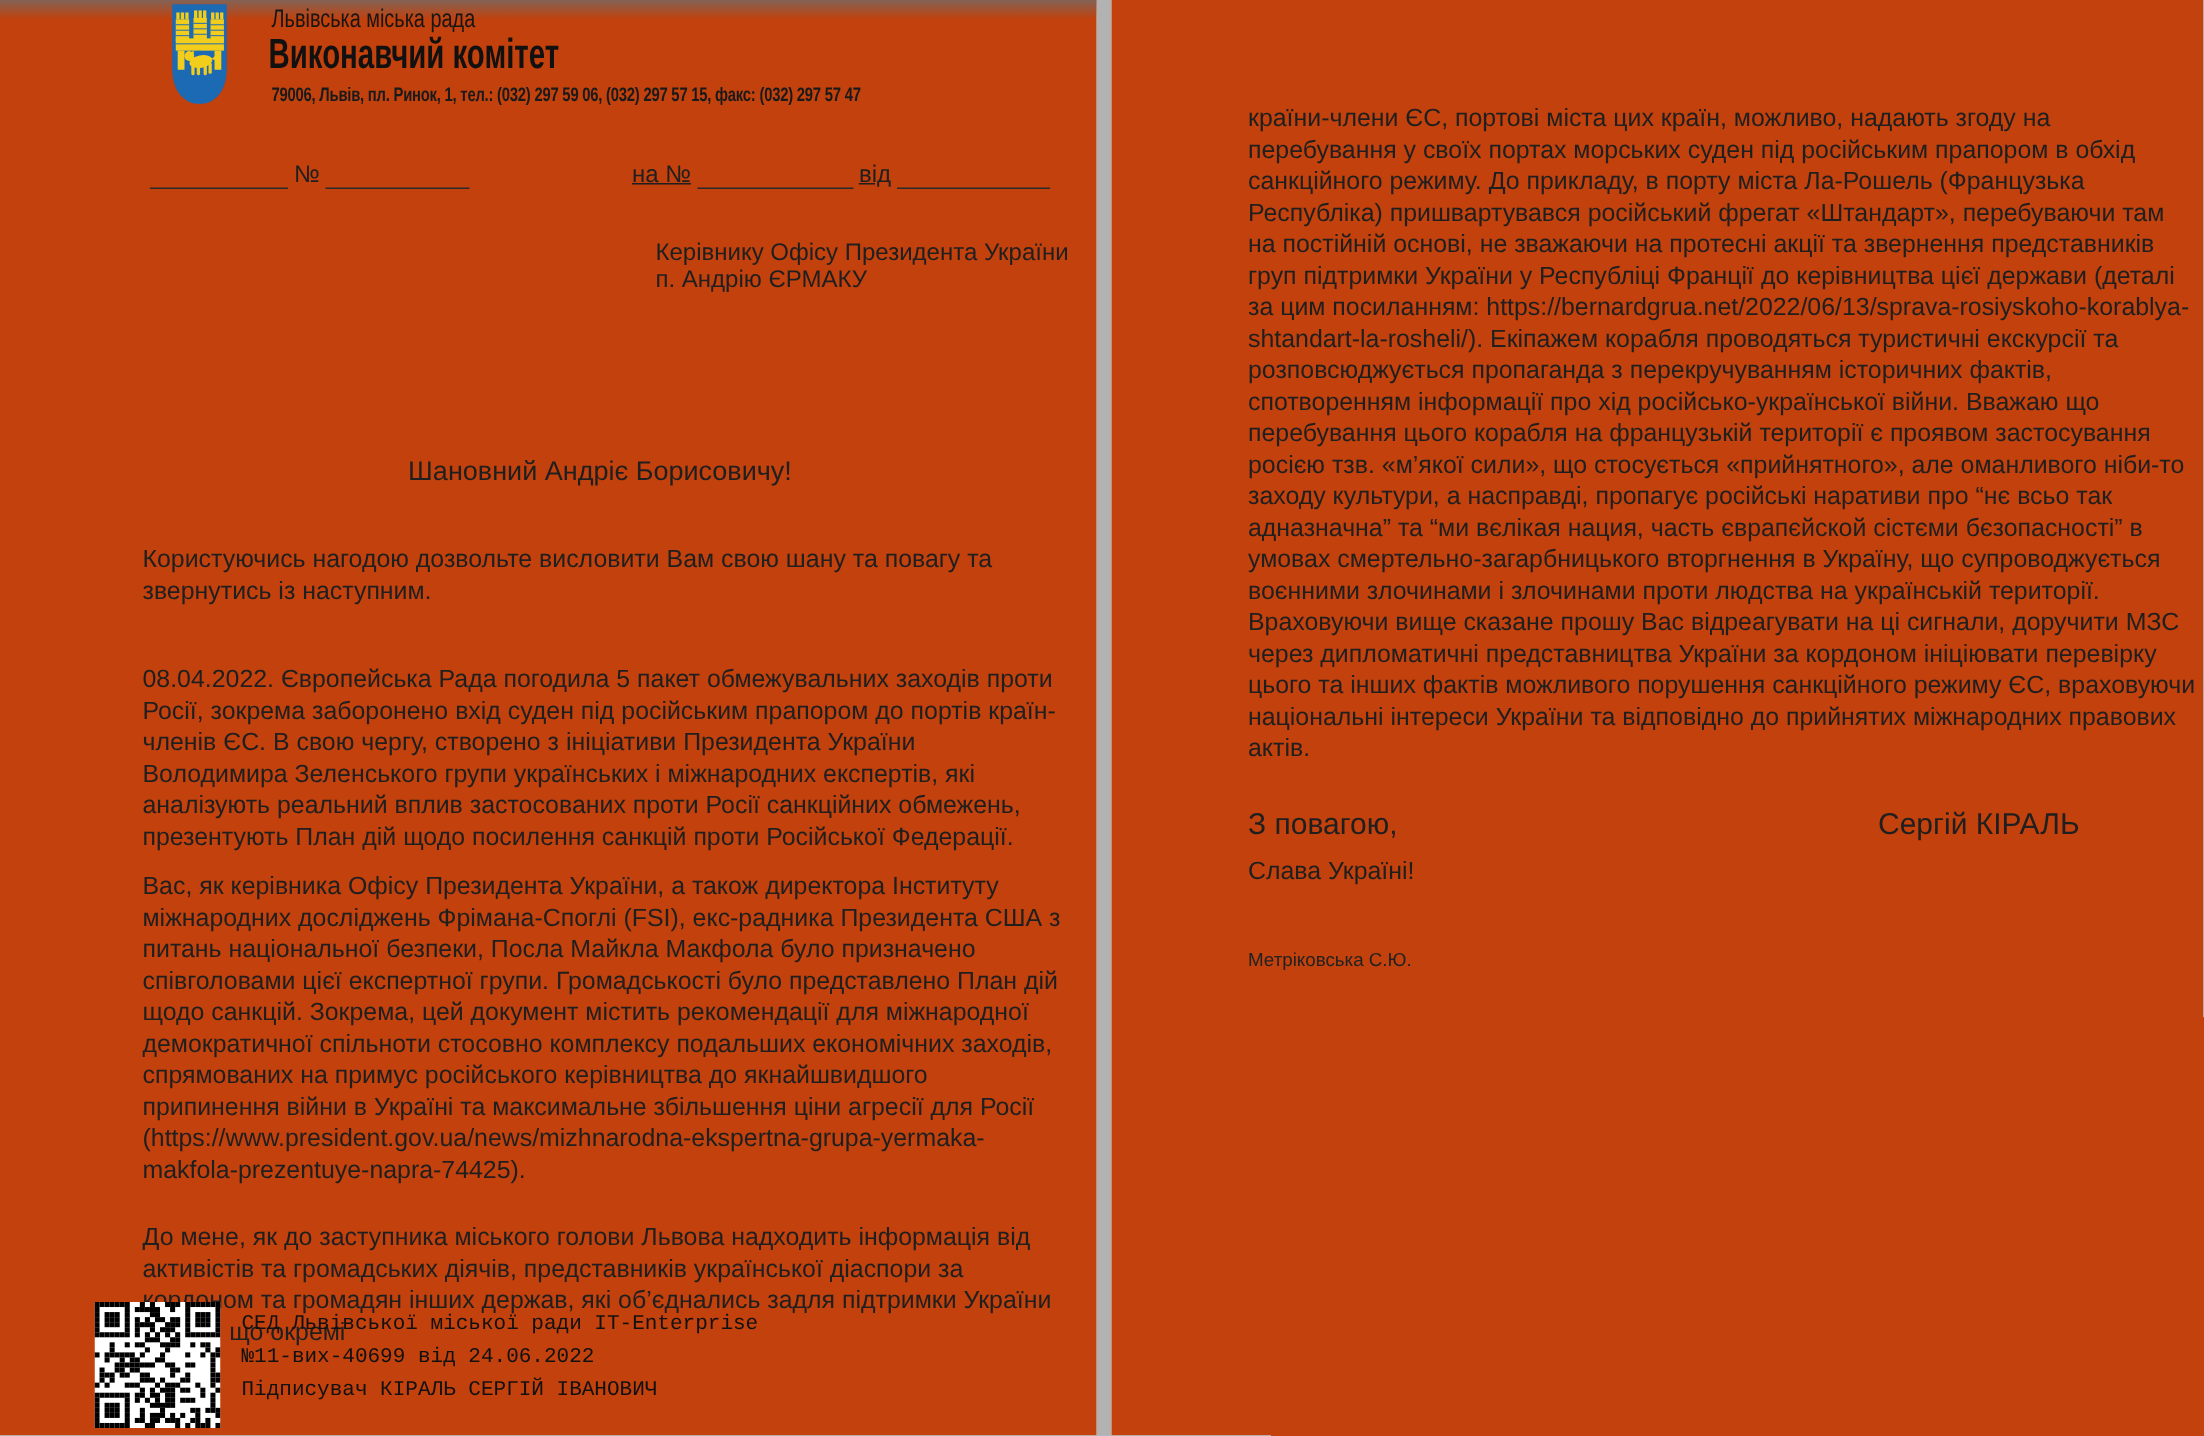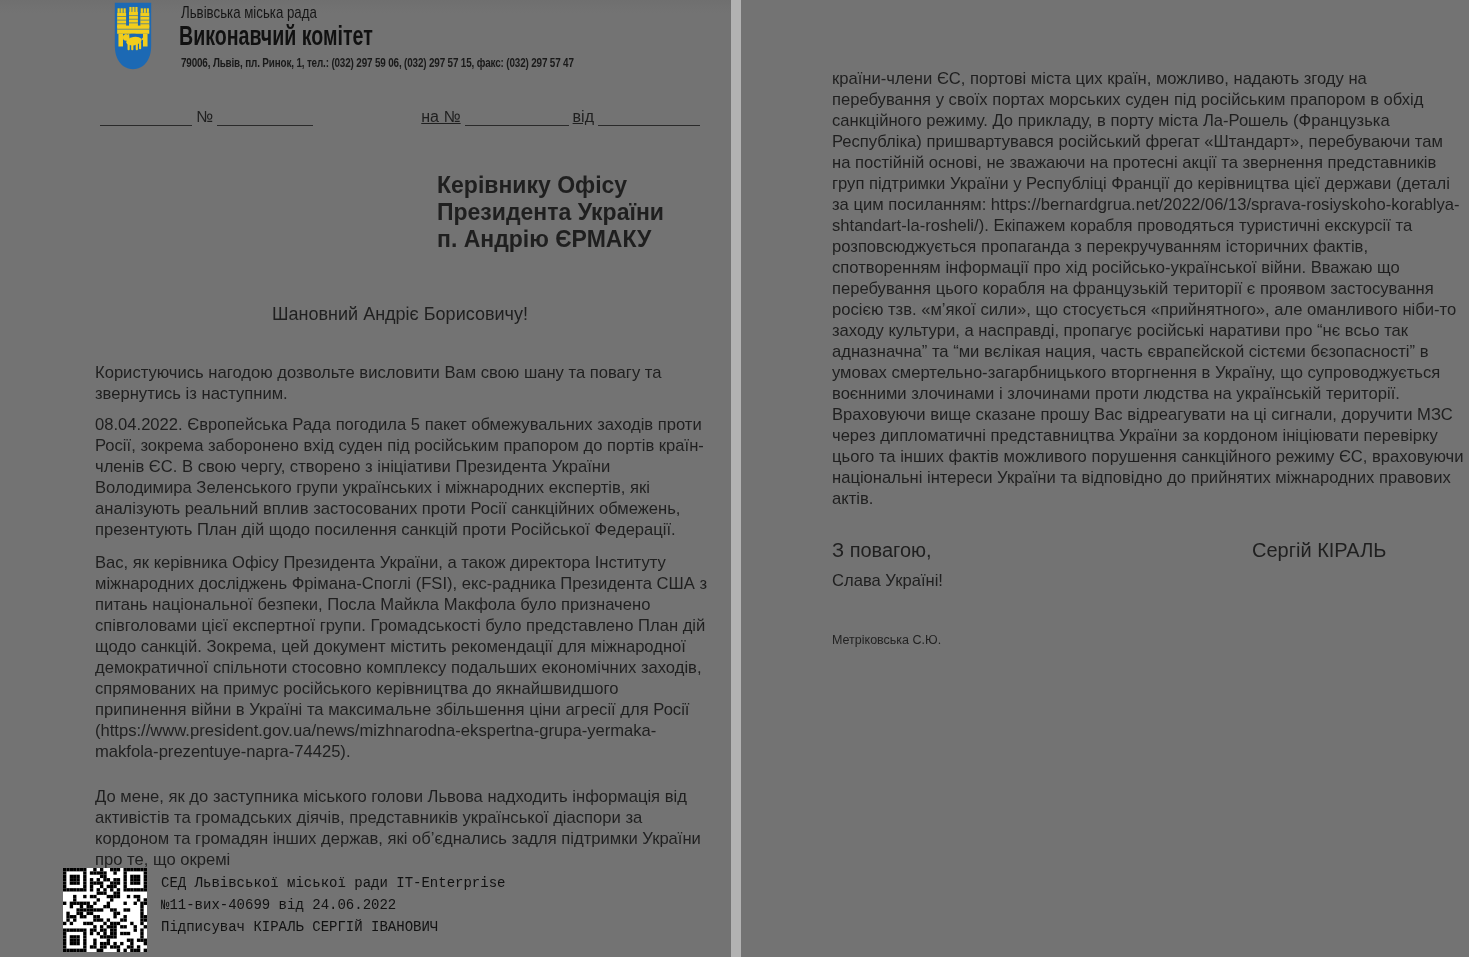--- a/index.html
+++ b/index.html
@@ -2,21 +2,21 @@
 <html><head>
 <meta charset="utf-8">
 <style>
   * { margin: 0; padding: 0; box-sizing: border-box; }
   html, body { background: #888; }
   body { font-family: "Liberation Sans", sans-serif; color: #1f1f1f; }
   .canvas {
     position: relative; width: 1469px; height: 957px;
     background: #fff; overflow: hidden; display: flex;
   }
-  .page { position: relative; background: #737373; height: 957px; }
+  .page { position: relative; background: #c2410c; height: 957px; }
   .page1 { width: 731px; }
   .page2 { width: 728px; }
   .gutter { width: 10px; height: 957px; background: #b2b2b2; flex: none; }
   .top-shadow {
     position: absolute; top: 0; left: 0; right: 0; height: 13px;
     background: linear-gradient(to bottom, rgba(110,110,110,.75), rgba(255,255,255,0));
     pointer-events: none;
   }
   
   .coat { position: absolute; left: 113px; top: 0; width: 40px; height: 73px; }
@@ -37,34 +37,34 @@
   .refline {
     position: absolute; left: 100px; top: 108px; width: 600px;
     display: flex; align-items: flex-end; font-size: 16px;
   }
   .refline .lbl { padding: 0 4px; white-space: nowrap; }
   .blank { display: inline-block; border-bottom: 1.4px solid #2a2a2a; height: 14px; }
   .b1 { width: 92px; } .b2 { width: 96px; }
   .right-group { margin-left: auto; display: flex; align-items: flex-end; text-decoration: underline; }
   .b3 { width: 104px; } .b4 { width: 102px; }
   
-  .recipient { position: absolute; left: 437px; top: 172px; font-size: 23px; font-weight: bold; }
+  .recipient { position: absolute; left: 437px; top: 160px; font-size: 16px; }
   .recipient div + div { }
   .salutation {
     position: absolute; left: 95px; top: 304px; width: 610px;
     text-align: center; font-size: 18px;
   }
   
   .body1 { position: absolute; left: 95px; top: 362px; width: 612px; }
   .body2 { position: absolute; left: 91px; top: 68px; width: 632px; }
   .body1 p, .body2 p {
     font-size: 16.6px; line-height: 21px; text-align: left;
     overflow-wrap: break-word;
   }
-  .body1 .p1 { margin-top: 10px; }
+  .body1 .p1 { margin-top: 38px; }
   .body1 .p2 { margin-top: 12px; }
   .body1 .p3 { margin-top: 24px; }
   .body2 .pp2 { margin-top: 0; }
   
   .stamp { position: absolute; left: 63px; top: 868px; display: flex; }
   .qr { width: 84px; height: 84px; flex: none; }
   .stamp-text {
     margin-left: 14px; margin-top: 7px;
     font-family: "Liberation Serif", serif; font-size: 14px; color: #111;
   }

